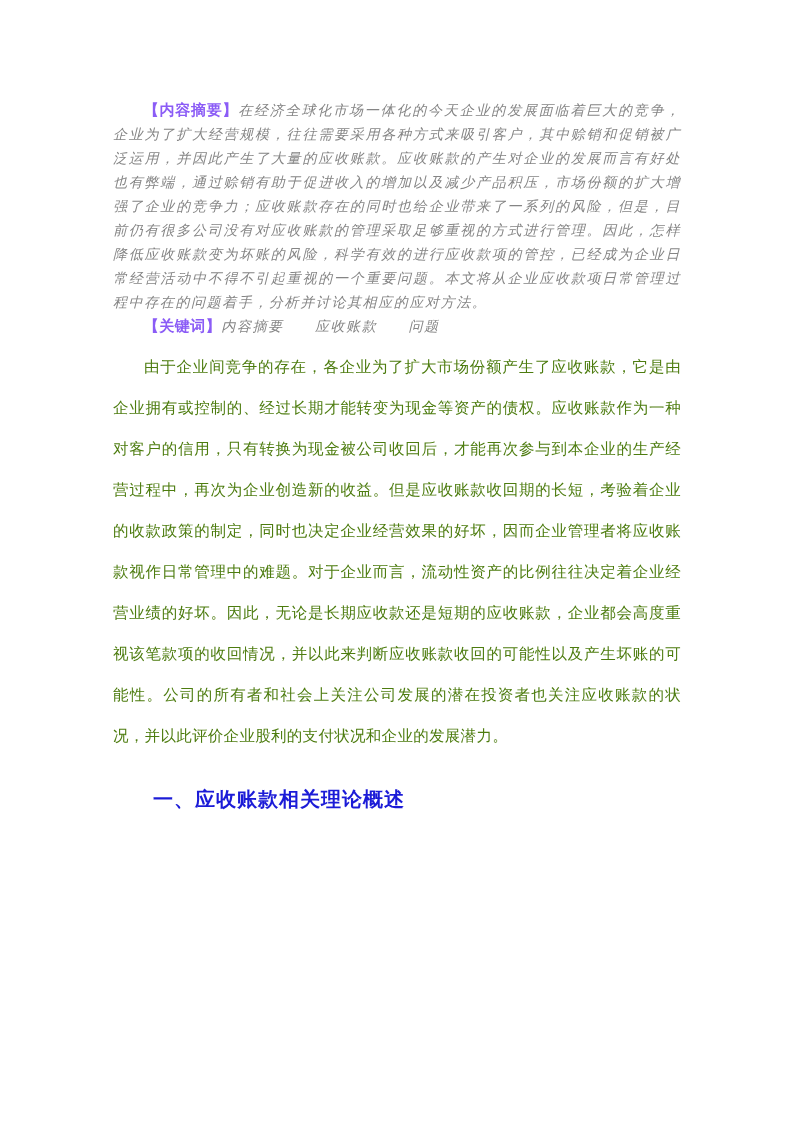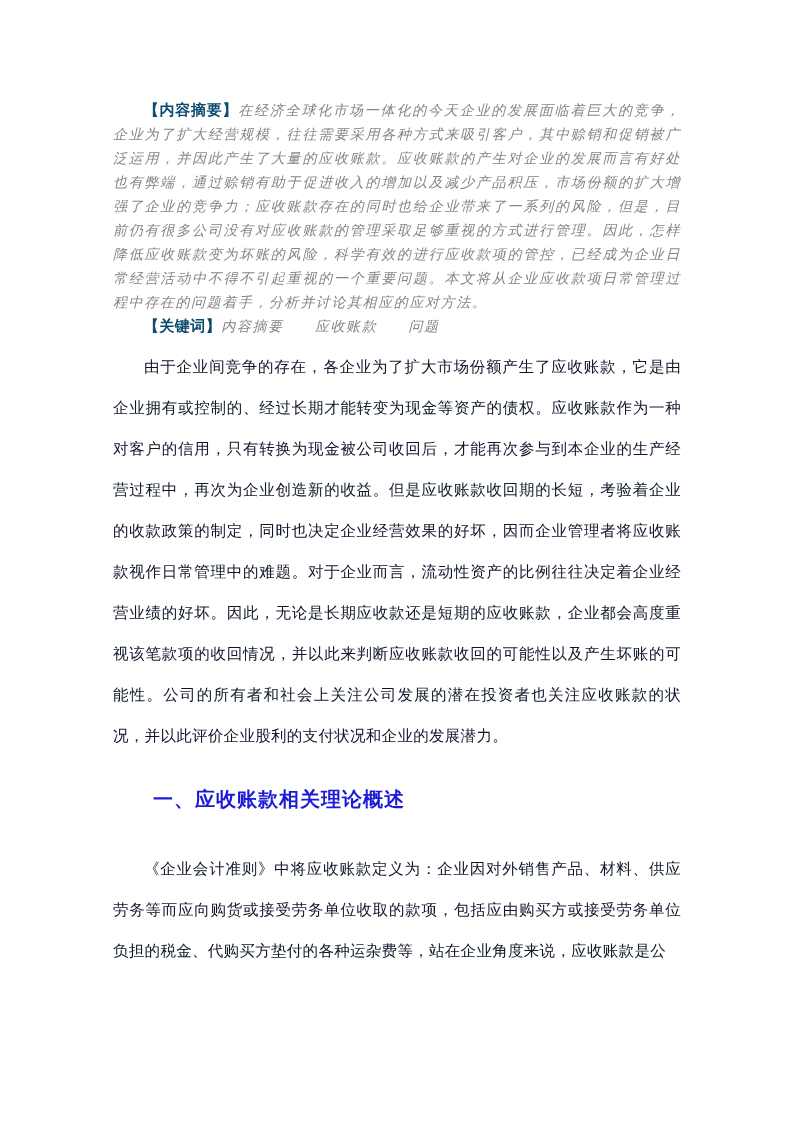--- a/index.html
+++ b/index.html
@@ -30,30 +30,30 @@
     letter-spacing: 1.6px;
     color: #858585;
     text-align: justify;
     text-indent: 2.2em;
   }
   .inline-label {
     font-style: normal;
     font-weight: bold;
     font-size: 15px;
     letter-spacing: 0.5px;
-    color: #0c4a6e;
+    color: #8b5cf6;
     font-family: "DejaVu Serif", "Liberation Serif", serif;
   }
   
   .body-para {
     font-family: "Liberation Sans", "DejaVu Sans", sans-serif;
     font-size: 15.5px;
     line-height: 41px;
     letter-spacing: 0.3px;
-    color: #0f172a;
+    color: #4d7c0f;
     text-align: justify;
     text-indent: 2em;
     margin: 8px 0 0 0;
   }
   .body-para.second {
     margin-top: 36px;
   }
   .section-heading {
     font-family: Liberation Serif, serif;
     font-size: 20px;
@@ -76,15 +76,14 @@
   </p>
 
   <p class="keywords-line">
     <span class="inline-label">【关键词】</span><span>内容摘要　　应收账款　　问题</span>
   </p>
 
   <p class="body-para">由于企业间竞争的存在，各企业为了扩大市场份额产生了应收账款，它是由企业拥有或控制的、经过长期才能转变为现金等资产的债权。应收账款作为一种对客户的信用，只有转换为现金被公司收回后，才能再次参与到本企业的生产经营过程中，再次为企业创造新的收益。但是应收账款收回期的长短，考验着企业的收款政策的制定，同时也决定企业经营效果的好坏，因而企业管理者将应收账款视作日常管理中的难题。对于企业而言，流动性资产的比例往往决定着企业经营业绩的好坏。因此，无论是长期应收款还是短期的应收账款，企业都会高度重视该笔款项的收回情况，并以此来判断应收账款收回的可能性以及产生坏账的可能性。公司的所有者和社会上关注公司发展的潜在投资者也关注应收账款的状况，并以此评价企业股利的支付状况和企业的发展潜力。</p>
 
   <h2 class="section-heading">一、应收账款相关理论概述</h2>
 
-  <p class="body-para second">《企业会计准则》中将应收账款定义为：企业因对外销售产品、材料、供应劳务等而应向购货或接受劳务单位收取的款项，包括应由购买方或接受劳务单位负担的税金、代购买方垫付的各种运杂费等，站在企业角度来说，应收账款是公</p>
 
 </div>
 
 </body></html>

